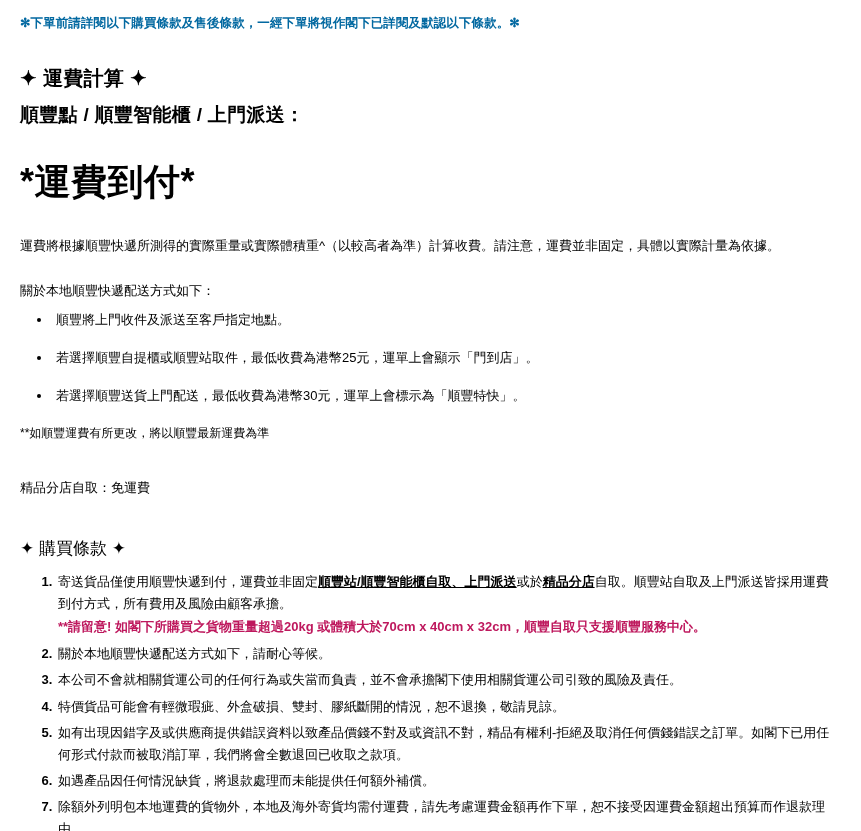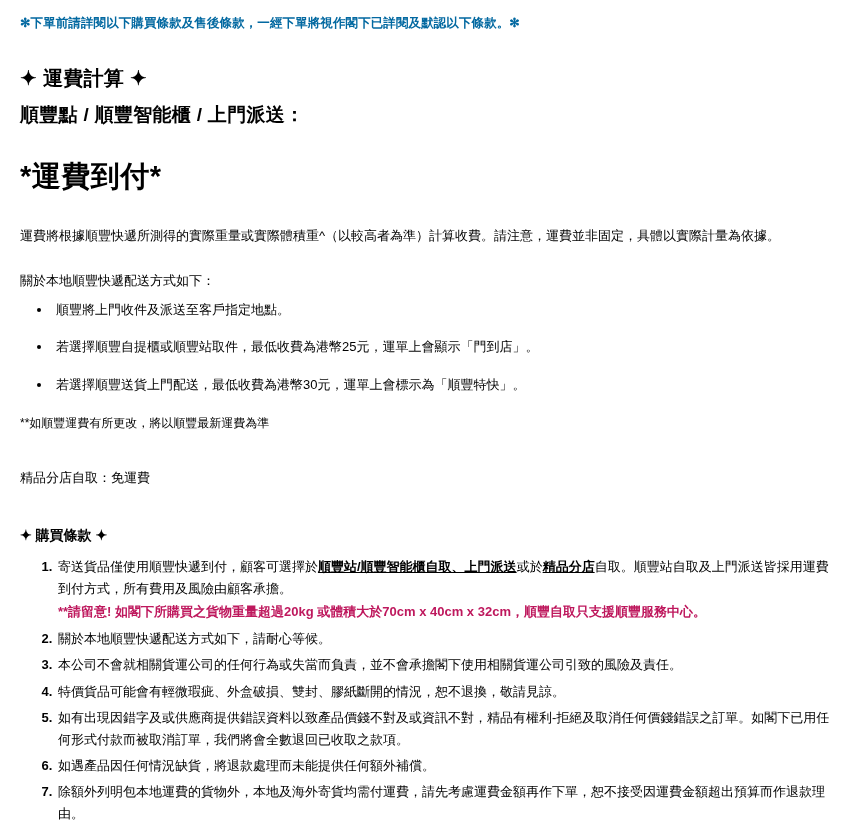--- a/index.html
+++ b/index.html
@@ -35,21 +35,21 @@
     margin: 26px 0 0 0;
     letter-spacing: 0.3px;
   }
   .h-methods {
     font-size: 19px;
     font-weight: bold;
     margin: 8px 0 0 0;
     letter-spacing: 0.3px;
   }
   .h-cod {
-    font-size: 29px;
+    font-size: 36px;
     font-weight: bold;
     margin: 26px 0 0 0;
     letter-spacing: 0.5px;
   }
   .para {
     font-size: 13px;
     margin: 26px 0 0 0;
     line-height: 1.75;
     max-width: 812px;
   }
@@ -71,22 +71,22 @@
   }
   .note-small {
     font-size: 12px;
     margin: 18px 0 15px 0;
   }
   .pickup {
     font-size: 13px;
     margin: 36px 0 0 0;
   }
   .h-terms {
-    font-size: 14px;
-    font-weight: bold;
+    font-size: 17px;
+    font-weight: normal;
     margin: 38px 0 0 0;
   }
   ol.terms {
     margin: 10px 0 0 0;
     padding-left: 36px;
     list-style: decimal;
   }
   ol.terms > li {
     font-size: 13px;
     margin: 0 0 5px 0;
@@ -127,21 +127,21 @@
   </ul>
 
   <p class="note-small">**如順豐運費有所更改，將以順豐最新運費為準</p>
 
   <p class="pickup">精品分店自取：免運費</p>
 
   <div class="h-terms">✦ 購買條款 ✦</div>
 
   <ol class="terms">
     <li>
-      <span>寄送貨品僅使用順豐快遞到付，顧客可選擇於</span><b class="u">順豐站/順豐智能櫃自取、上門派送</b><span>或於</span><b class="u">精品分店</b><span>自取。順豐站自取及上門派送皆採用運費到付方式，所有費用及風險由顧客承擔。</span>
+      <span>寄送貨品僅使用順豐快遞到付，運費並非固定</span><b class="u">順豐站/順豐智能櫃自取、上門派送</b><span>或於</span><b class="u">精品分店</b><span>自取。順豐站自取及上門派送皆採用運費到付方式，所有費用及風險由顧客承擔。</span>
       <span class="warn">**請留意! 如閣下所購買之貨物重量超過20kg 或體積大於70cm x 40cm x 32cm，順豐自取只支援順豐服務中心。</span>
     </li>
     <li>關於本地順豐快遞配送方式如下，請耐心等候。</li>
     <li>本公司不會就相關貨運公司的任何行為或失當而負責，並不會承擔閣下使用相關貨運公司引致的風險及責任。</li>
     <li>特價貨品可能會有輕微瑕疵、外盒破損、雙封、膠紙斷開的情況，恕不退換，敬請見諒。</li>
     <li>如有出現因錯字及或供應商提供錯誤資料以致產品價錢不對及或資訊不對，精品有權利-拒絕及取消任何價錢錯誤之訂單。如閣下已用任何形式付款而被取消訂單，我們將會全數退回已收取之款項。</li>
     <li>如遇產品因任何情況缺貨，將退款處理而未能提供任何額外補償。</li>
     <li>除額外列明包本地運費的貨物外，本地及海外寄貨均需付運費，請先考慮運費金額再作下單，恕不接受因運費金額超出預算而作退款理由。</li>
 
   </ol>

